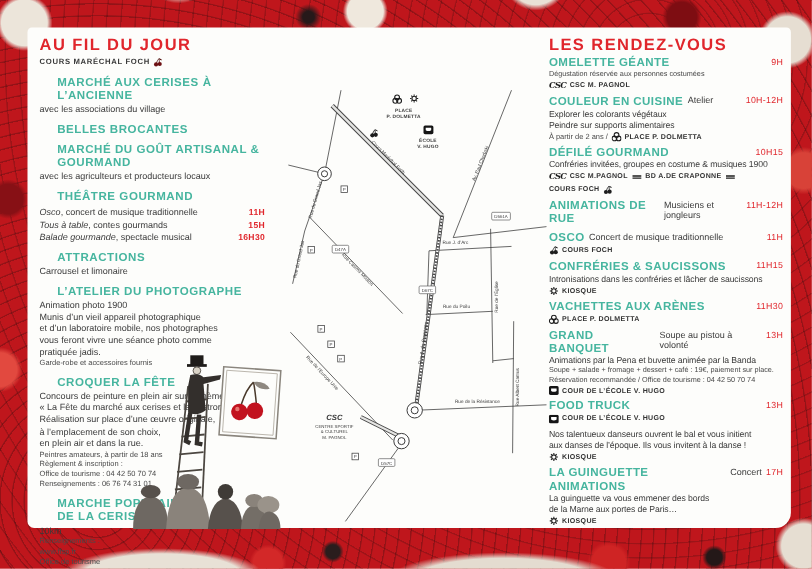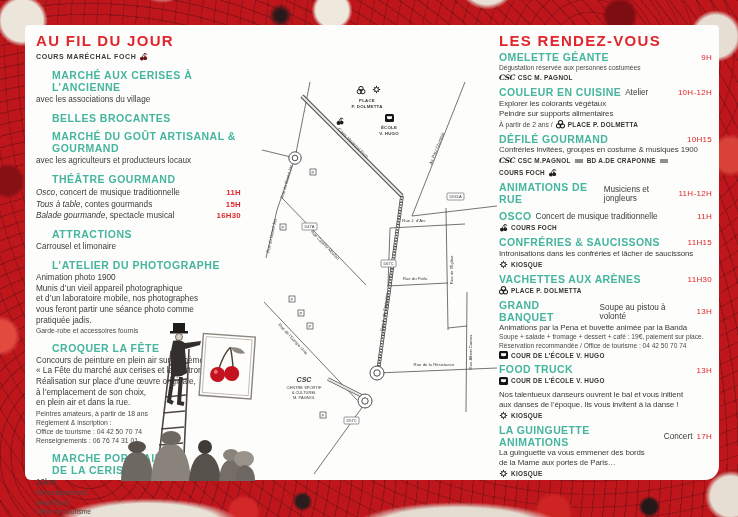--- a/index.html
+++ b/index.html
@@ -43,21 +43,21 @@
 
   .sec{margin-bottom:6px;}
   .sec-h{font-size:10.5px;font-weight:700;letter-spacing:.5px;color:#46b59f;line-height:1.15;margin-bottom:2px;padding-left:16px;}
   .line{font-size:8.2px;line-height:1.3;color:#3b3b3b;}
   .line.small{font-size:6.8px;line-height:1.35;color:#4a4a4a;}
   .sched{display:flex;font-size:8.2px;color:#3b3b3b;line-height:1.45;width:205px;}
   .sched .nm{font-style:italic;}
   .sched .tm{margin-left:auto;color:#e0262c;font-weight:700;font-size:7.8px;letter-spacing:.3px;}
 
   .ev{margin-bottom:5px;}
-  .ev-head{display:flex;align-items:center;gap:4px;}
+  .ev-head{display:flex;align-items:flex-start;gap:4px;}
   .ev-head .t{font-size:10.5px;font-weight:700;letter-spacing:.4px;color:#46b59f;line-height:1.1;}
   .ev-head .st{font-size:8.2px;color:#3b3b3b;}
   .ev-head .tm{margin-left:auto;color:#e0262c;font-weight:400;font-size:8px;letter-spacing:.3px;white-space:nowrap;}
   .ev .line{font-size:7.9px;letter-spacing:-0.1px;line-height:1.28;}
   .ev .line.small{font-size:6.6px;letter-spacing:0;}
   .loc{display:flex;align-items:center;gap:3px;margin-top:1px;flex-wrap:wrap;}
   .loc .cap{font-size:6.4px;letter-spacing:.3px;color:#333;font-weight:600;}
   .loc .plain{font-size:6.8px;color:#4a4a4a;}
   .icn{display:inline-flex;align-items:center;}
   .icn svg{display:block;}
@@ -120,21 +120,21 @@
         </div>
         <div class="sec">
           <div class="sec-h">ATTRACTIONS</div>
           <div class="line">Carrousel et limonaire</div>
         </div>
         <div class="sec">
           <div class="sec-h">L’ATELIER DU PHOTOGRAPHE</div>
           <div class="line">Animation photo 1900</div>
           <div class="line">Munis d’un vieil appareil photographique</div>
           <div class="line">et d’un laboratoire mobile, nos photographes</div>
-          <div class="line">vous feront partir une séance photo comme</div>
+          <div class="line">vous feront vivre une séance photo comme</div>
           <div class="line">pratiquée jadis.</div>
           <div class="line small">Garde-robe et accessoires fournis</div>
         </div>
         <div class="sec">
           <div class="sec-h">CROQUER LA FÊTE</div>
           <div class="line">Concours de peinture en plein air sur le thème</div>
           <div class="line">« La Fête du marché aux cerises et la gastronomie ! »</div>
           <div class="line">Réalisation sur place d’une œuvre originale,</div>
           <div class="line">à l’emplacement de son choix,</div>
           <div class="line">en plein air et dans la rue.</div>

